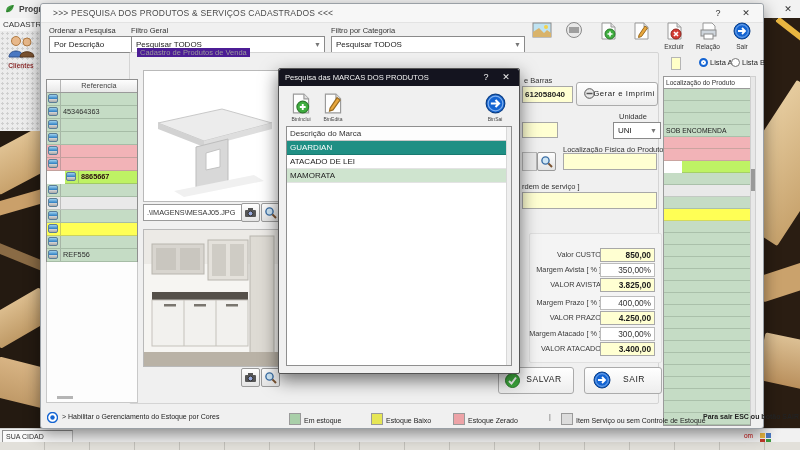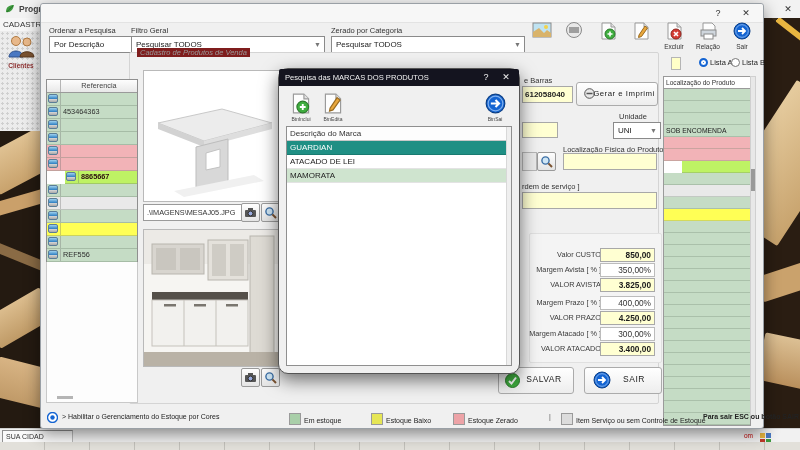--- a/index.html
+++ b/index.html
@@ -24,21 +24,21 @@
   .win-title{position:absolute;left:0;top:0;right:0;height:18px;background:#f7f7f7;
      border-bottom:1px solid #e3e3e3;border-radius:3px 3px 0 0;}
   .win-title .t{position:absolute;left:12px;top:4px;font-size:8.5px;color:#4a4a4a;letter-spacing:.2px;white-space:nowrap;}
   .cap-btn{position:absolute;top:3px;width:14px;height:12px;text-align:center;font-size:9px;color:#333;line-height:12px;cursor:default;}
   .combo{position:absolute;background:#fff;border:1px solid #8a8a8a;height:15px;font-size:8px;color:#222;line-height:15px;padding-left:4px;white-space:nowrap;overflow:hidden;}
   .combo .chev{position:absolute;right:3px;top:0;color:#777;font-size:7px;}
   .tool{position:absolute;width:30px;text-align:center;}
   .tool .ic{display:inline-block;}
   .tool .tl{display:block;font-size:6.5px;color:#333;margin-top:-1px;white-space:nowrap;}
   .groupbox{position:absolute;border:1px solid #d4d4d4;border-radius:2px;}
-  .group-title{position:absolute;font-size:7.5px;color:#9a9a9a;background:#7f1d1d;padding:0 3px;white-space:nowrap;font-style:italic;}
+  .group-title{position:absolute;font-size:7.5px;color:#9a9a9a;background:#4c1d95;padding:0 3px;white-space:nowrap;}
   
   .searchbox{position:absolute;left:5px;top:54px;width:89px;height:18px;background:#f5f5f5;border:1px solid #a8a8a8;
      font-size:7.3px;color:#333;text-align:center;line-height:18px;white-space:nowrap;overflow:hidden;}
   #lefttable{position:absolute;left:5px;top:75px;width:90px;border:1px solid #8f8f8f;background:#fff;}
   .thead{display:flex;height:12px;background:linear-gradient(#fdfdfd,#e8e8e8);border-bottom:1px solid #9a9a9a;}
   .thead .hicon{width:13px;border-right:1px solid #b5b5b5;}
   .thead .href{flex:1;font-size:7.3px;color:#444;text-align:center;line-height:12px;}
   .trow{display:flex;height:12px;border-bottom:1px solid rgba(110,130,110,.35);}
   .trow .ticon{width:13px;border-right:1px solid rgba(110,110,110,.35);position:relative;}
   .trow .tref{flex:1;font-size:7.3px;color:#2e2e2e;line-height:12px;padding-left:2px;white-space:nowrap;overflow:hidden;}
@@ -74,21 +74,21 @@
   .vscroll{position:absolute;left:709px;top:72px;width:4px;height:338px;background:#e8e8e8;border:1px solid #d0d0d0;}
   .vthumb{position:absolute;left:0;top:92px;width:4px;height:22px;background:#9a9a9a;}
   
   .radio{position:absolute;font-size:7.5px;color:#222;white-space:nowrap;margin-left:12px;}
   .rdot{display:inline-block;width:9px;height:9px;border-radius:50%;border:1px solid #777;background:#fff;vertical-align:-2px;margin-right:2px;box-sizing:border-box;}
   .rdot.on{border:2px solid #1464d2;background:#fff;box-shadow:inset 0 0 0 2px #fff, inset 0 0 0 6px #1464d2;}
   
   .legend-sq{display:inline-block;width:10px;height:10px;border:1px solid #9a9a9a;vertical-align:-2px;margin-right:3px;}
   .legend-item{position:absolute;font-size:7px;color:#222;white-space:nowrap;}
   
-  #modal{left:278px;top:68px;width:240px;height:304px;background:#f0f0f0;border:1px solid #555;border-radius:10px;box-shadow:0 6px 18px rgba(0,0,0,.55);}
+  #modal{left:278px;top:68px;width:240px;height:304px;background:#f0f0f0;border:1px solid #555;border-radius:2px;box-shadow:0 6px 18px rgba(0,0,0,.55);}
   .modal-title{position:absolute;left:0;top:0;right:0;height:17px;background:#14141f;border-radius:2px 2px 0 0;}
   .modal-title .t{position:absolute;left:6px;top:4px;font-size:7.6px;color:#f2f2f2;white-space:nowrap;}
   .modal-title .cap-btn{color:#eee;}
   .mtool{position:absolute;width:28px;text-align:center;}
   .mtool .tl{display:block;font-size:5px;color:#444;margin-top:-2px;white-space:nowrap;overflow:hidden;}
   #brandlist{position:absolute;left:7px;top:57px;width:224px;height:238px;background:#fff;border:1px solid #8f8f8f;}
   .bhead{height:13px;font-size:8px;color:#333;line-height:13px;padding-left:3px;border-bottom:1px solid #c9c9c9;background:#fdfdfd;}
   .brow{height:13px;font-size:8px;color:#222;line-height:13px;padding-left:3px;border-bottom:1px solid #e3e3e3;white-space:nowrap;}
   .brow.selected{background:#1f8f84;color:#fff;border-bottom-color:#187a70;}
   .brow.green{background:#cfe4cf;}
@@ -141,33 +141,34 @@
         <rect x="0" y="0" width="5" height="5" fill="#e9b640"></rect>
         <rect x="6" y="0" width="5" height="5" fill="#4a78c2"></rect>
         <rect x="0" y="6" width="5" height="5" fill="#c0392b"></rect>
         <rect x="6" y="6" width="5" height="5" fill="#3f9b3f"></rect>
       </svg>
   </div>
   <div class="abs statuscells"></div>
 
   <div class="abs" id="mainwin">
     <div class="win-title">
+      <div class="t">&gt;&gt;&gt; PESQUISA DOS PRODUTOS &amp; SERVIÇOS CADASTRADOS &lt;&lt;&lt;</div>
       <div class="cap-btn" style="right:38px">?</div>
       <div class="cap-btn" style="right:10px">✕</div>
     </div>
 
     <div class="abs lbl" style="left:8px;top:22px">Ordenar a Pesquisa</div>
     <div class="combo" style="left:8px;top:32px;width:98px">
       <span>Por Descrição</span><span class="chev">▼</span>
     </div>
     <div class="abs lbl" style="left:90px;top:22px;left:90px">Filtro Geral</div>
     <div class="combo" style="left:90px;top:32px;width:188px">
       <span>Pesquisar TODOS</span><span class="chev">▼</span>
     </div>
-    <div class="abs lbl" style="left:290px;top:22px">Zerado por Categoria</div>
+    <div class="abs lbl" style="left:290px;top:22px">Filtro por Categoria</div>
     <div class="combo" style="left:290px;top:32px;width:188px">
       <span>Pesquisar TODOS</span><span class="chev">▼</span>
     </div>
 
     <div class="tool" style="left:486px;top:18px">
       <svg class="ic" width="20" height="17" viewBox="0 0 20 17">
         <rect x="1" y="1" width="18" height="14" fill="#bfe3f2" stroke="#8a8a8a"></rect>
         <path d="M1 10 L7 6 L12 11 L15 8 L19 11 L19 15 L1 15 Z" fill="#d9b36a"></path>
         <circle cx="14" cy="5" r="2" fill="#f2d24b"></circle>
       </svg>

